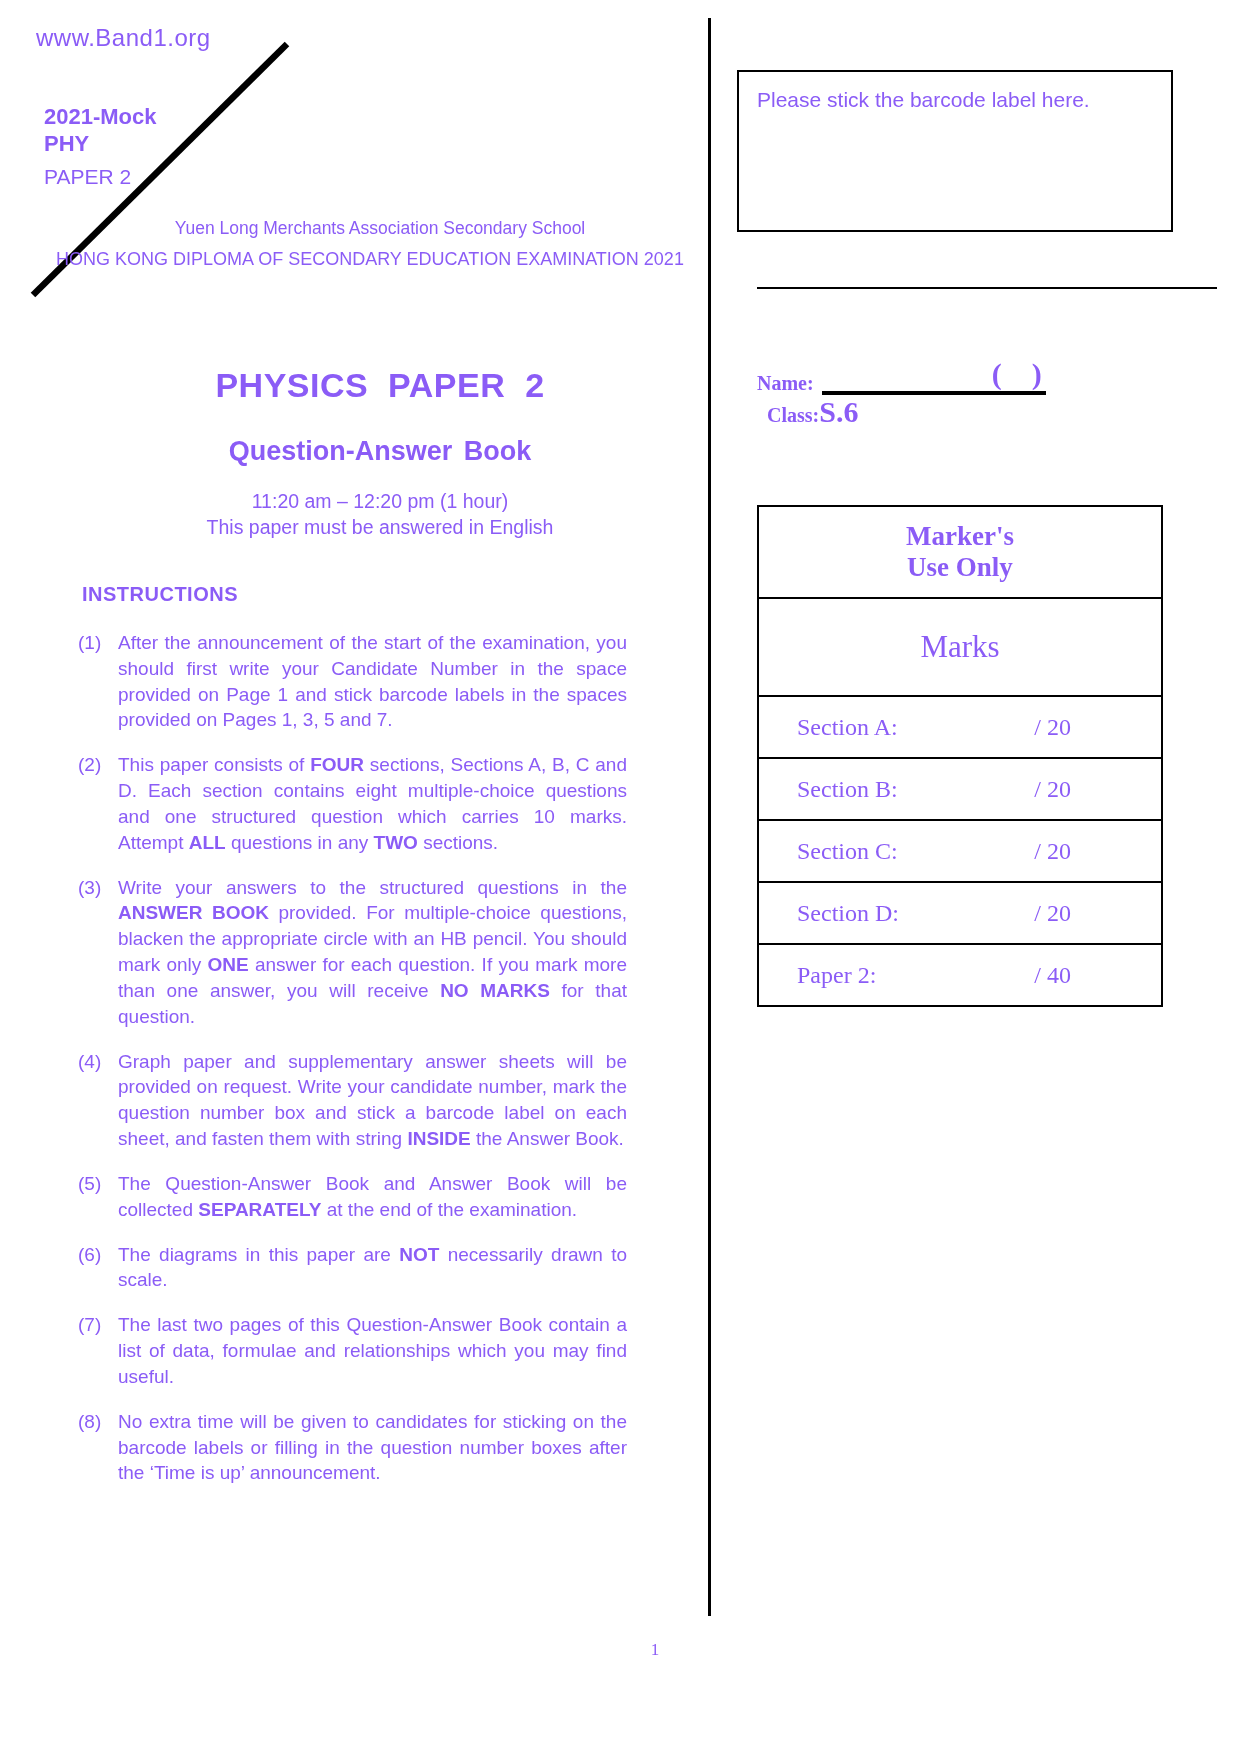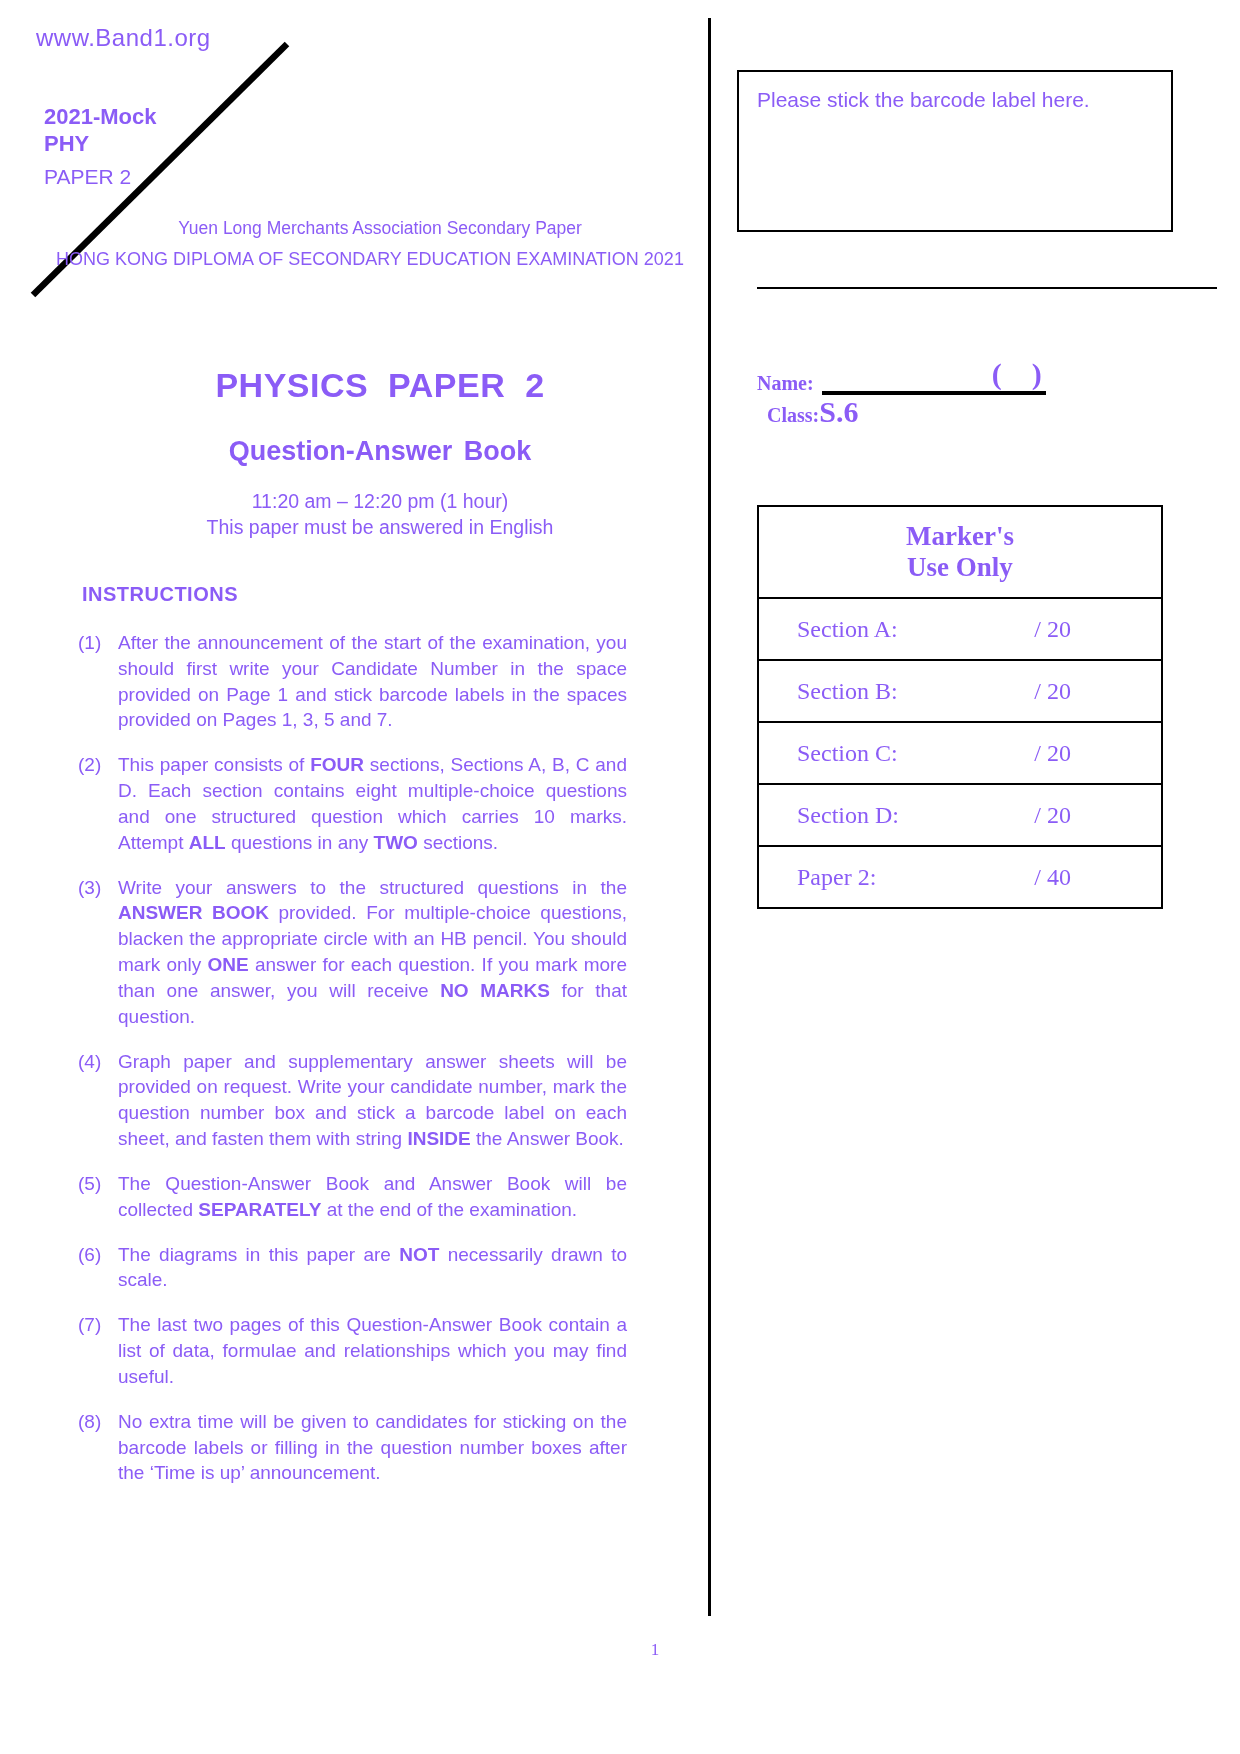--- a/index.html
+++ b/index.html
@@ -79,21 +79,21 @@
 <div class="page">
 
   <svg class="abs diag-svg" width="330" height="330">
     <line x1="287" y1="44" x2="33" y2="295" stroke="#000" stroke-width="6.5"></line>
   </svg>
 
   <div class="abs watermark">www.Band1.org</div>
   <div class="abs code1">2021-Mock</div>
   <div class="abs code2">PHY</div>
   <div class="abs code3">PAPER 2</div>
-  <div class="abs school-line1">Yuen Long Merchants Association Secondary Paper</div>
+  <div class="abs school-line1">Yuen Long Merchants Association Secondary School</div>
   <div class="abs school-line2">HONG KONG DIPLOMA OF SECONDARY EDUCATION EXAMINATION 2021</div>
 
   <div class="abs divider"></div>
 
   <div class="abs barcode-box">
     <div class="bb-text">Please stick the barcode label here.</div>
   </div>
   <div class="abs candidate-rule"></div>
 
   <div class="abs name-line">
@@ -106,20 +106,21 @@
   <div class="abs paper-title">PHYSICS  PAPER 2</div>
   <div class="abs paper-subtitle">Question-Answer Book</div>
   <div class="abs paper-time">11:20 am – 12:20 pm  (1 hour)</div>
   <div class="abs paper-lang">This paper must be answered in English</div>
 
   <div class="abs marker-table">
     <div class="marker-header">
       <div>Marker's</div>
       <div>Use Only</div>
     </div>
+    <div class="marker-marks">Marks</div>
     <div>
         <div class="marker-row">
           <span class="marker-row-label">Section A:</span>
           <span class="marker-row-value">/ 20</span>
         </div>
         <div class="marker-row">
           <span class="marker-row-label">Section B:</span>
           <span class="marker-row-value">/ 20</span>
         </div>
         <div class="marker-row">

